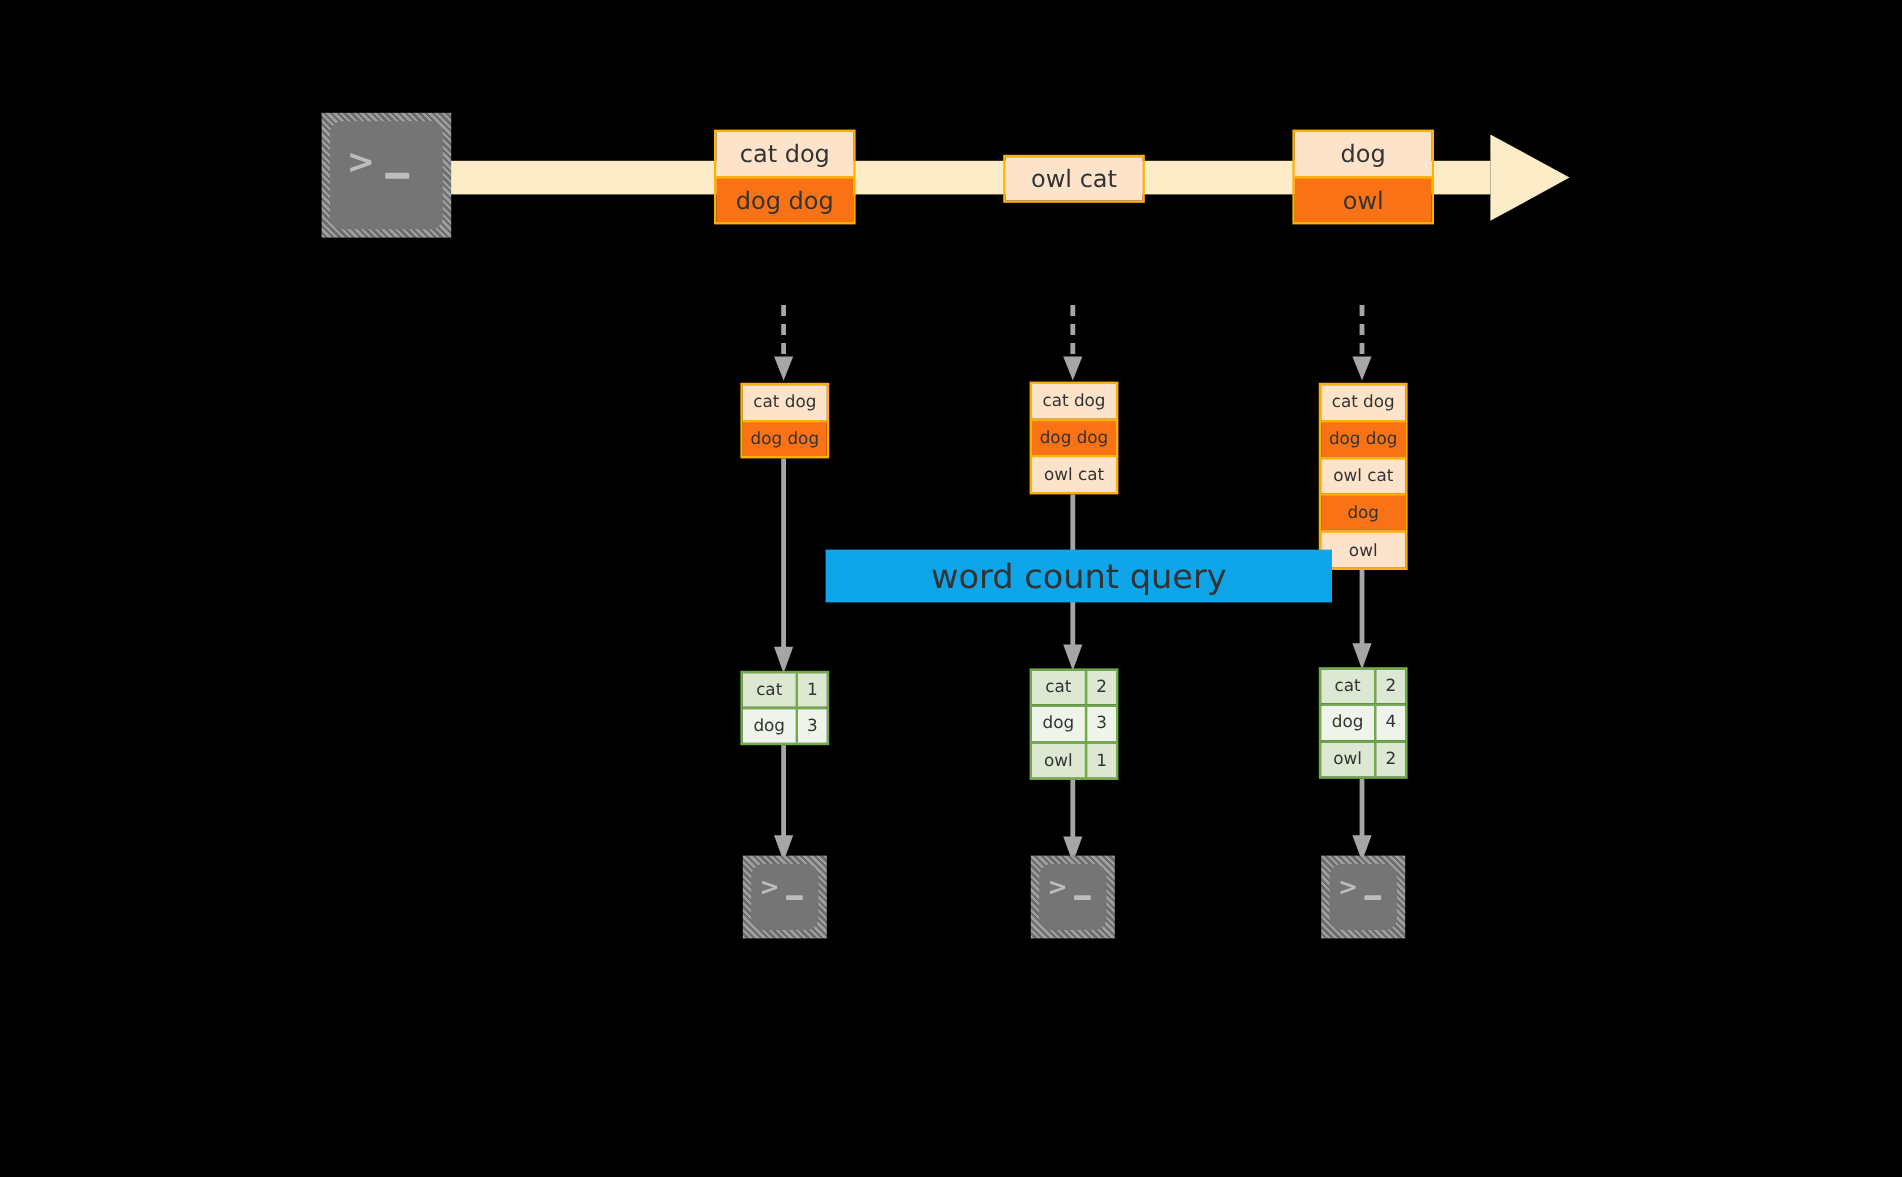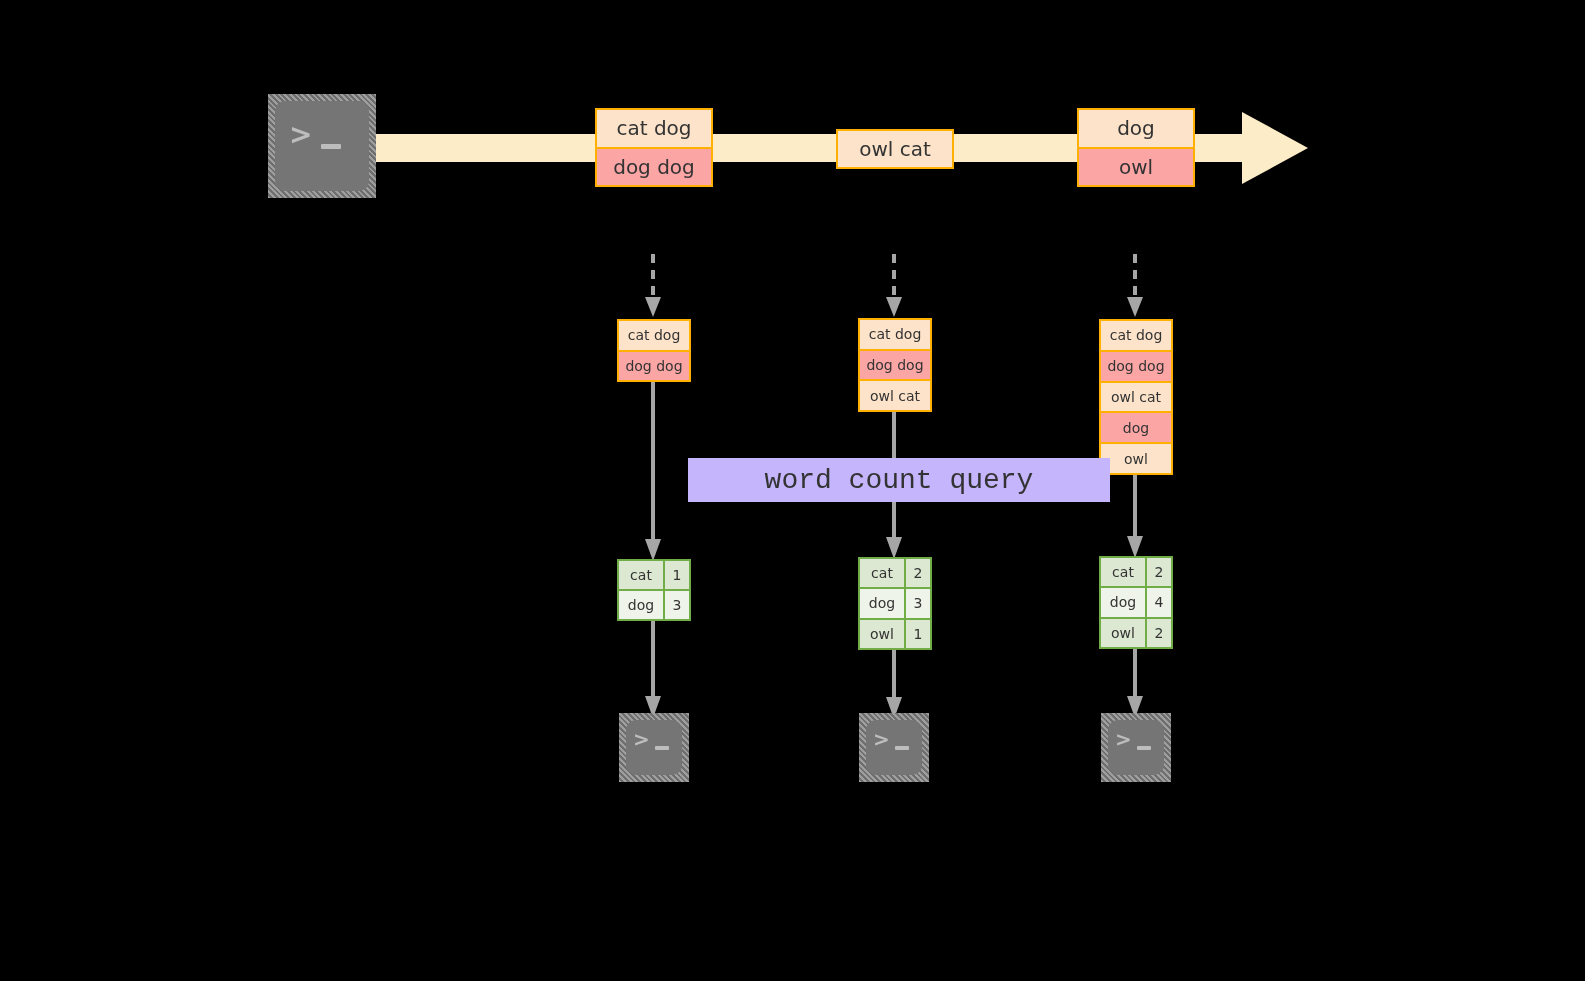--- a/index.html
+++ b/index.html
@@ -19,21 +19,21 @@
   .stream-band{position:absolute;background:#fdecc8;}
   .stream-head{position:absolute;width:0;height:0;border-style:solid;
       border-color:transparent transparent transparent #fdecc8;}
 
   
   .ebox{position:absolute;border:2px solid #ffb000;box-sizing:border-box;
         display:flex;flex-direction:column;}
   .erow{flex:1 1 0;display:flex;align-items:center;justify-content:center;
         color:#333;box-sizing:border-box;}
   .erow.d{background:#fde3ca;}
-  .erow.l{background:#fca5a5;}
+  .erow.l{background:#f97316;}
   .erow + .erow{border-top:2px solid #ffb000;}
 
   
   .gbox{position:absolute;border:2px solid #70ad47;box-sizing:border-box;
         display:flex;flex-direction:column;}
   .grow{flex:1 1 0;display:flex;box-sizing:border-box;text-align:right;}
   .grow + .grow{border-top:2px solid #70ad47;}
   .gcell{display:flex;align-items:center;justify-content:center;color:#333;
         box-sizing:border-box;}
   .gcell.k{flex:0 0 auto;border-right:2px solid #70ad47;}
@@ -43,22 +43,22 @@
 
   
   .conn{position:absolute;}
   .conn .shaft{position:absolute;left:0;top:0;width:4px;background:#a6a6a6;}
   .conn.dashed .shaft{background:repeating-linear-gradient(to bottom,
         #a6a6a6 0 9px,transparent 9px 16px);}
   .conn .head{position:absolute;width:0;height:0;border-style:solid;
         border-color:#a6a6a6 transparent transparent transparent;}
 
   
-  .caption{position:absolute;background:#c4b5fd;display:flex;align-items:center;
-        justify-content:center;color:#333;font-family:Liberation Mono, monospace;}
+  .caption{position:absolute;background:#0ea5e9;display:flex;align-items:center;
+        justify-content:center;color:#333;}
 </style>
 </head>
 <body>
 
 <div id="stage">
 
   <div class="stream-band" style="left:375px;top:134px;width:867px;height:28px;"></div>
   <div class="stream-head" style="left:1242px;top:112px;border-width:36px 0 36px 66px;"></div>
 
   <div class="term" style="left:268px;top:94px;width:108px;height:104px;">

